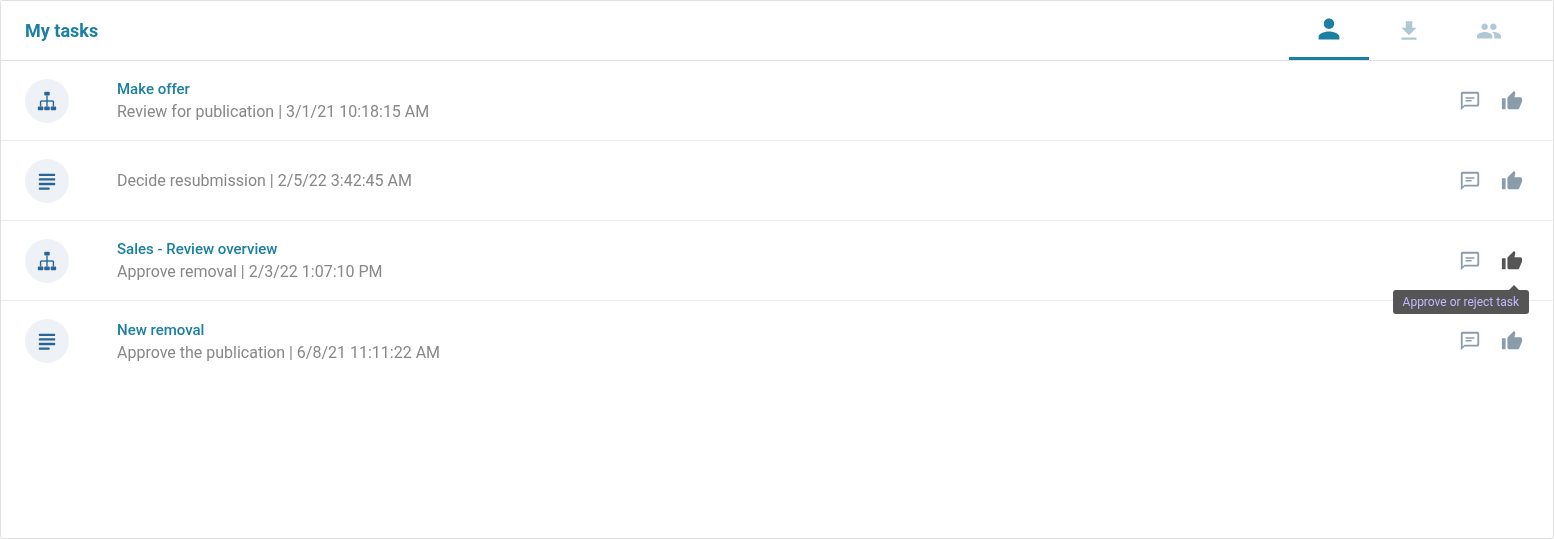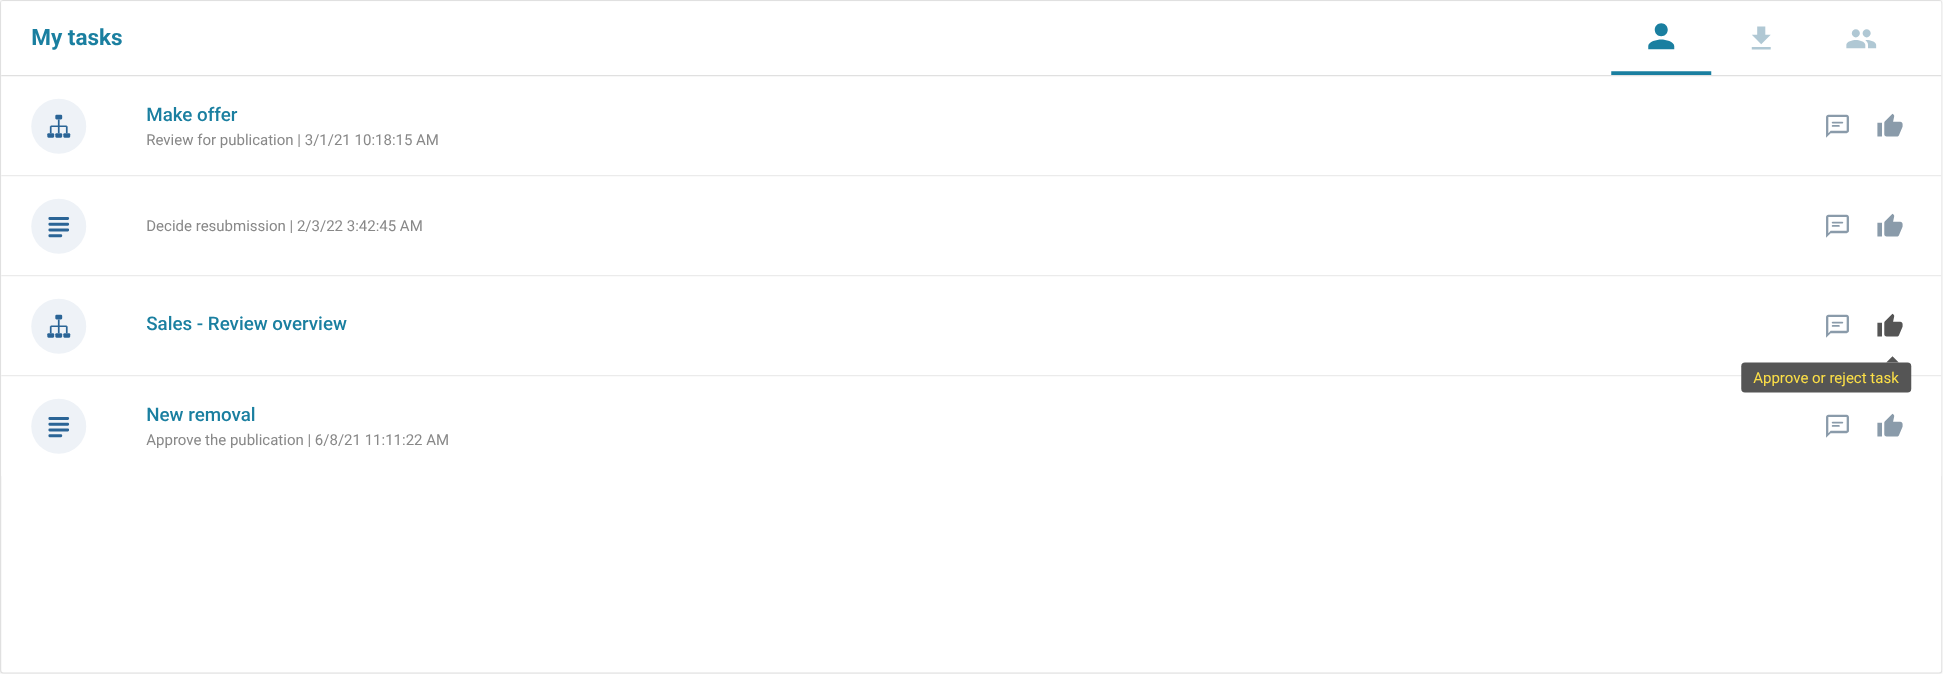--- a/index.html
+++ b/index.html
@@ -94,21 +94,21 @@
       flex: 1;
     }
     .task-title {
       font-size: 15px;
       color: #1a7fa0;
       font-weight: 500;
       margin-bottom: 4px;
       cursor: pointer;
     }
     .task-meta {
-      font-size: 12px;
+      font-size: 16px;
       color: #888;
     }
     .task-actions {
       display: flex;
       align-items: center;
       gap: 8px;
       flex-shrink: 0;
     }
     .action-btn {
       background: none;
@@ -124,21 +124,21 @@
     }
     
     .tooltip-container {
       position: relative;
     }
     .tooltip {
       position: absolute;
       bottom: -36px;
       right: 0;
       background: #555;
-      color: #fde047;
+      color: #c4b5fd;
       font-size: 12px;
       padding: 5px 10px;
       border-radius: 3px;
       white-space: nowrap;
       pointer-events: none;
       z-index: 100;
     }
     .tooltip::before {
       content: '';
       position: absolute;
@@ -227,21 +227,21 @@
     <div class="task-row">
       <div class="task-icon icon-list">
         <svg viewBox="0 0 24 24" fill="#2a6496" width="22" height="22" xmlns="http://www.w3.org/2000/svg">
           <rect x="3" y="4" width="18" height="2.5" rx="1"></rect>
           <rect x="3" y="9" width="18" height="2.5" rx="1"></rect>
           <rect x="3" y="14" width="18" height="2.5" rx="1"></rect>
           <rect x="3" y="19" width="12" height="2.5" rx="1"></rect>
         </svg>
       </div>
       <div class="task-info">
-        <div class="task-meta">Decide resubmission | 2/3/22 3:42:45 AM</div>
+        <div class="task-meta">Decide resubmission | 2/5/22 3:42:45 AM</div>
       </div>
       <div class="task-actions">
         <button class="action-btn" title="Comment">
           <svg viewBox="0 0 24 24" fill="currentColor" width="22" height="22">
             <path d="M20 2H4c-1.1 0-2 .9-2 2v18l4-4h14c1.1 0 2-.9 2-2V4c0-1.1-.9-2-2-2zm0 14H6l-2 2V4h16v12z"></path>
             <rect x="7" y="8" width="10" height="1.5" rx="0.75"></rect>
             <rect x="7" y="11" width="7" height="1.5" rx="0.75"></rect>
           </svg>
         </button>
         <button class="action-btn" title="Approve or reject task">
@@ -261,20 +261,21 @@
           <rect x="16" y="18" width="6" height="4" rx="1"></rect>
           <line x1="12" y1="6" x2="12" y2="12" stroke="#2a6496" stroke-width="1.5"></line>
           <line x1="5" y1="12" x2="19" y2="12" stroke="#2a6496" stroke-width="1.5"></line>
           <line x1="5" y1="12" x2="5" y2="18" stroke="#2a6496" stroke-width="1.5"></line>
           <line x1="12" y1="12" x2="12" y2="18" stroke="#2a6496" stroke-width="1.5"></line>
           <line x1="19" y1="12" x2="19" y2="18" stroke="#2a6496" stroke-width="1.5"></line>
         </svg>
       </div>
       <div class="task-info">
         <div class="task-title">Sales - Review overview</div>
+        <div class="task-meta">Approve removal | 2/3/22 1:07:10 PM</div>
       </div>
       <div class="task-actions">
         <button class="action-btn" title="Comment">
           <svg viewBox="0 0 24 24" fill="currentColor" width="22" height="22">
             <path d="M20 2H4c-1.1 0-2 .9-2 2v18l4-4h14c1.1 0 2-.9 2-2V4c0-1.1-.9-2-2-2zm0 14H6l-2 2V4h16v12z"></path>
             <rect x="7" y="8" width="10" height="1.5" rx="0.75"></rect>
             <rect x="7" y="11" width="7" height="1.5" rx="0.75"></rect>
           </svg>
         </button>
         <div class="tooltip-container">

